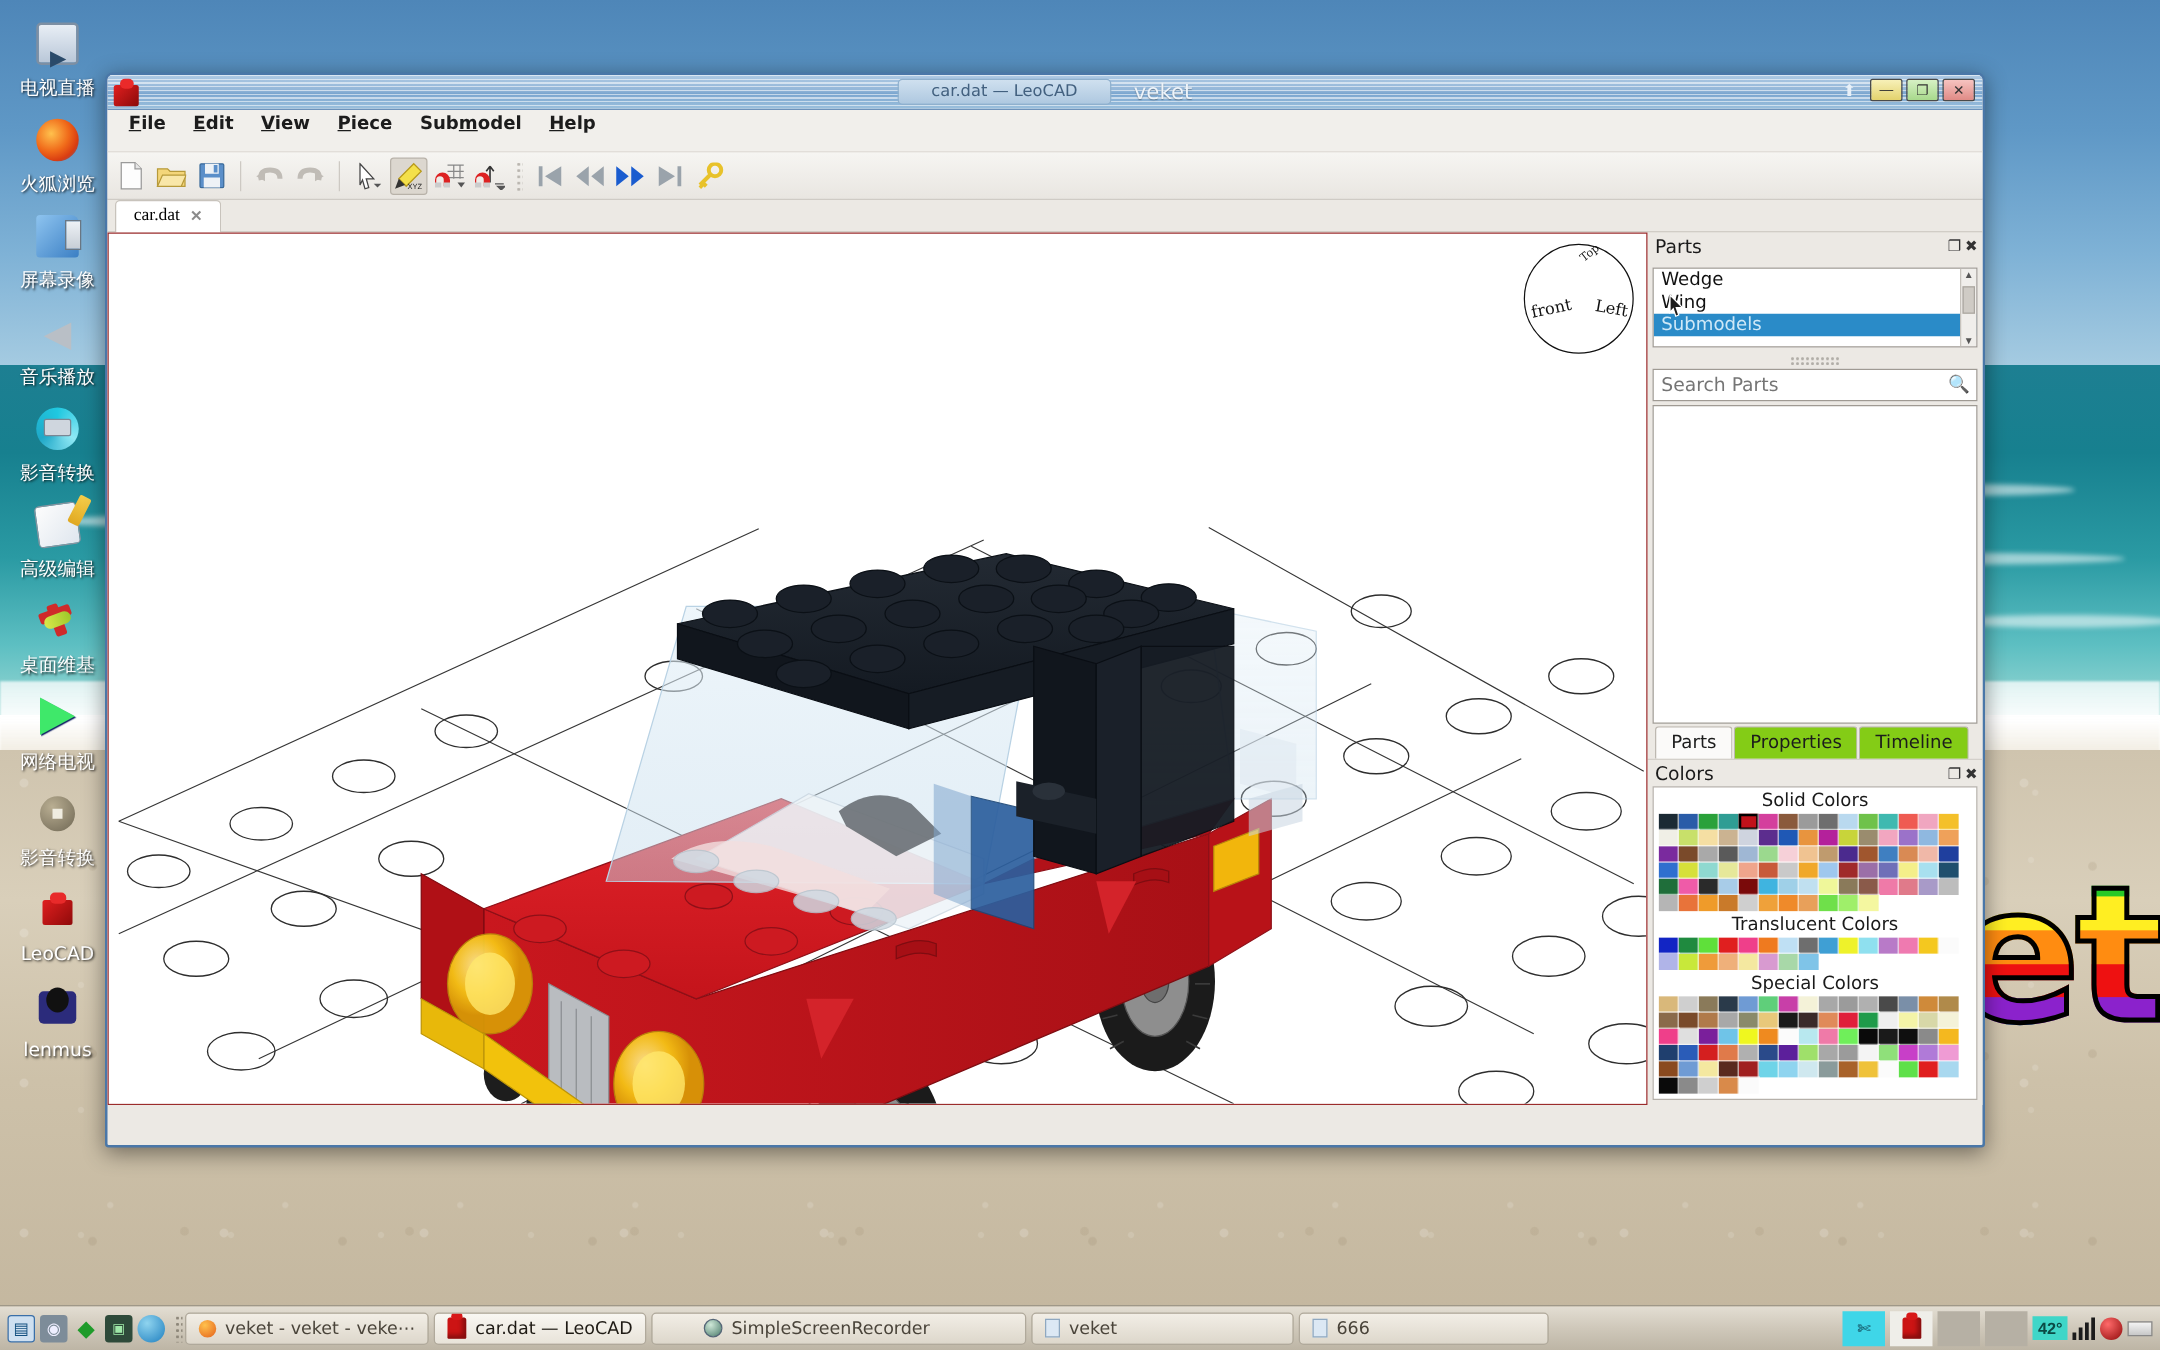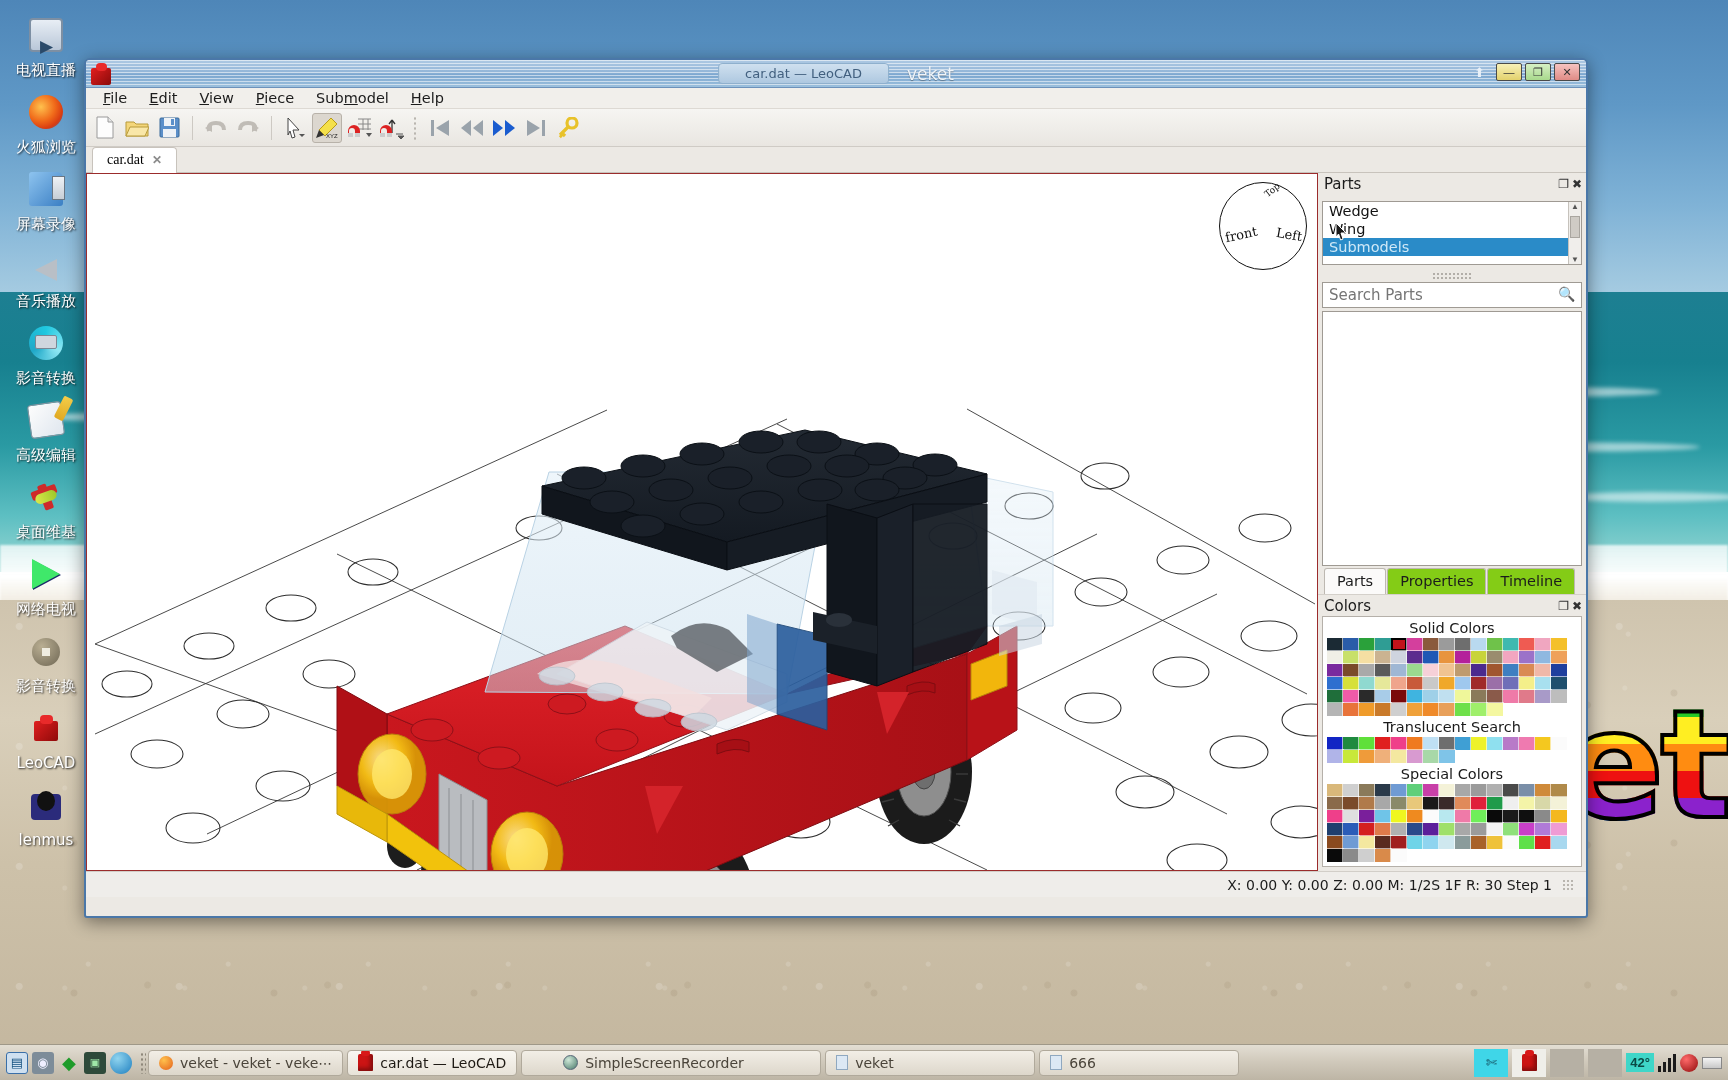--- a/index.html
+++ b/index.html
@@ -97,22 +97,22 @@
   .wbtn{
     width:26px; height:18px; border:1px solid #4a4a4a; border-radius:2px;
     display:flex; align-items:center; justify-content:center; font-size:11px; color:#333;
   }
   .wbtn.min{ background:linear-gradient(180deg,#f7f0b8,#e3d26d); }
   .wbtn.max{ background:linear-gradient(180deg,#d6f0c4,#a8d98c); }
   .wbtn.close{ background:linear-gradient(180deg,#f6c3c0,#e08b86); }
 
   
   #menubar{
-    height:21px; padding-left:8px; display:flex; align-items:center; gap:4px;
-    background:#f1efeb; border-bottom:1px solid #ddd9d3;
+    height:34px; padding-left:8px; display:flex; align-items:flex-start; gap:4px;
+    background:#f1efeb; border-bottom:1px solid #ddd9d3;font-weight:bold;
   }
   .menu-item{
     padding:3px 9px; font-size:14.5px; color:#1c1c1c; border-radius:3px;
     font-family:"DejaVu Sans", sans-serif;
   }
   .menu-item u{ text-decoration:underline; }
 
   
   #toolbar{
     height:38px; display:flex; align-items:center; gap:2px; padding-left:4px;
@@ -810,21 +810,21 @@
             <span class="sw" style="background: rgb(239, 155, 42);"></span>
             <span class="sw" style="background: rgb(201, 122, 42);"></span>
             <span class="sw" style="background: rgb(207, 207, 207);"></span>
             <span class="sw" style="background: rgb(239, 161, 58);"></span>
             <span class="sw" style="background: rgb(239, 138, 42);"></span>
             <span class="sw" style="background: rgb(232, 160, 90);"></span>
             <span class="sw" style="background: rgb(111, 224, 74);"></span>
             <span class="sw" style="background: rgb(159, 239, 106);"></span>
             <span class="sw" style="background: rgb(244, 247, 160);"></span>
           </div>
-        <div class="col-head">Translucent Search</div>
+        <div class="col-head">Translucent Colors</div>
         <div class="swatch-grid" id="grid-trans">
             <span class="sw" style="background: rgb(18, 37, 196);"></span>
             <span class="sw" style="background: rgb(31, 138, 63);"></span>
             <span class="sw" style="background: rgb(95, 224, 58);"></span>
             <span class="sw" style="background: rgb(224, 31, 31);"></span>
             <span class="sw" style="background: rgb(239, 63, 138);"></span>
             <span class="sw" style="background: rgb(239, 122, 31);"></span>
             <span class="sw" style="background: rgb(191, 224, 244);"></span>
             <span class="sw" style="background: rgb(110, 110, 110);"></span>
             <span class="sw" style="background: rgb(63, 159, 212);"></span>
@@ -923,24 +923,20 @@
             <span class="sw" style="background: rgb(10, 10, 10);"></span>
             <span class="sw" style="background: rgb(138, 138, 138);"></span>
             <span class="sw" style="background: rgb(207, 207, 207);"></span>
             <span class="sw" style="background: rgb(217, 138, 74);"></span>
             <span class="sw" style="background: rgb(251, 251, 251);"></span>
           </div>
       </div>
     </div>
   </div>
 
-  <div id="statusbar">
-    <span>X: 0.00 Y: 0.00 Z: 0.00   M: 1/2S 1F R: 30   Step 1</span>
-    <span class="grip"></span>
-  </div>
 </div>
 
 <div id="taskbar">
   <div class="tb-launch">
     <span class="launch-ic" style="background:#cfe0f0;border:1px solid #3a6fa8;color:#14507f;">▤</span>
     <span class="launch-ic" style="background:#7d8c99;color:#eef;">◉</span>
     <span class="launch-ic" style="color:#1f9b2a;font-size:18px;">◆</span>
     <span class="launch-ic" style="background:#2e4a3a;color:#9fe8a8;font-size:11px;">▣</span>
     <span class="launch-ic" style="background:radial-gradient(circle at 35% 30%,#8fd4ef,#1f7fbf);border-radius:50%;"></span>
   </div>

